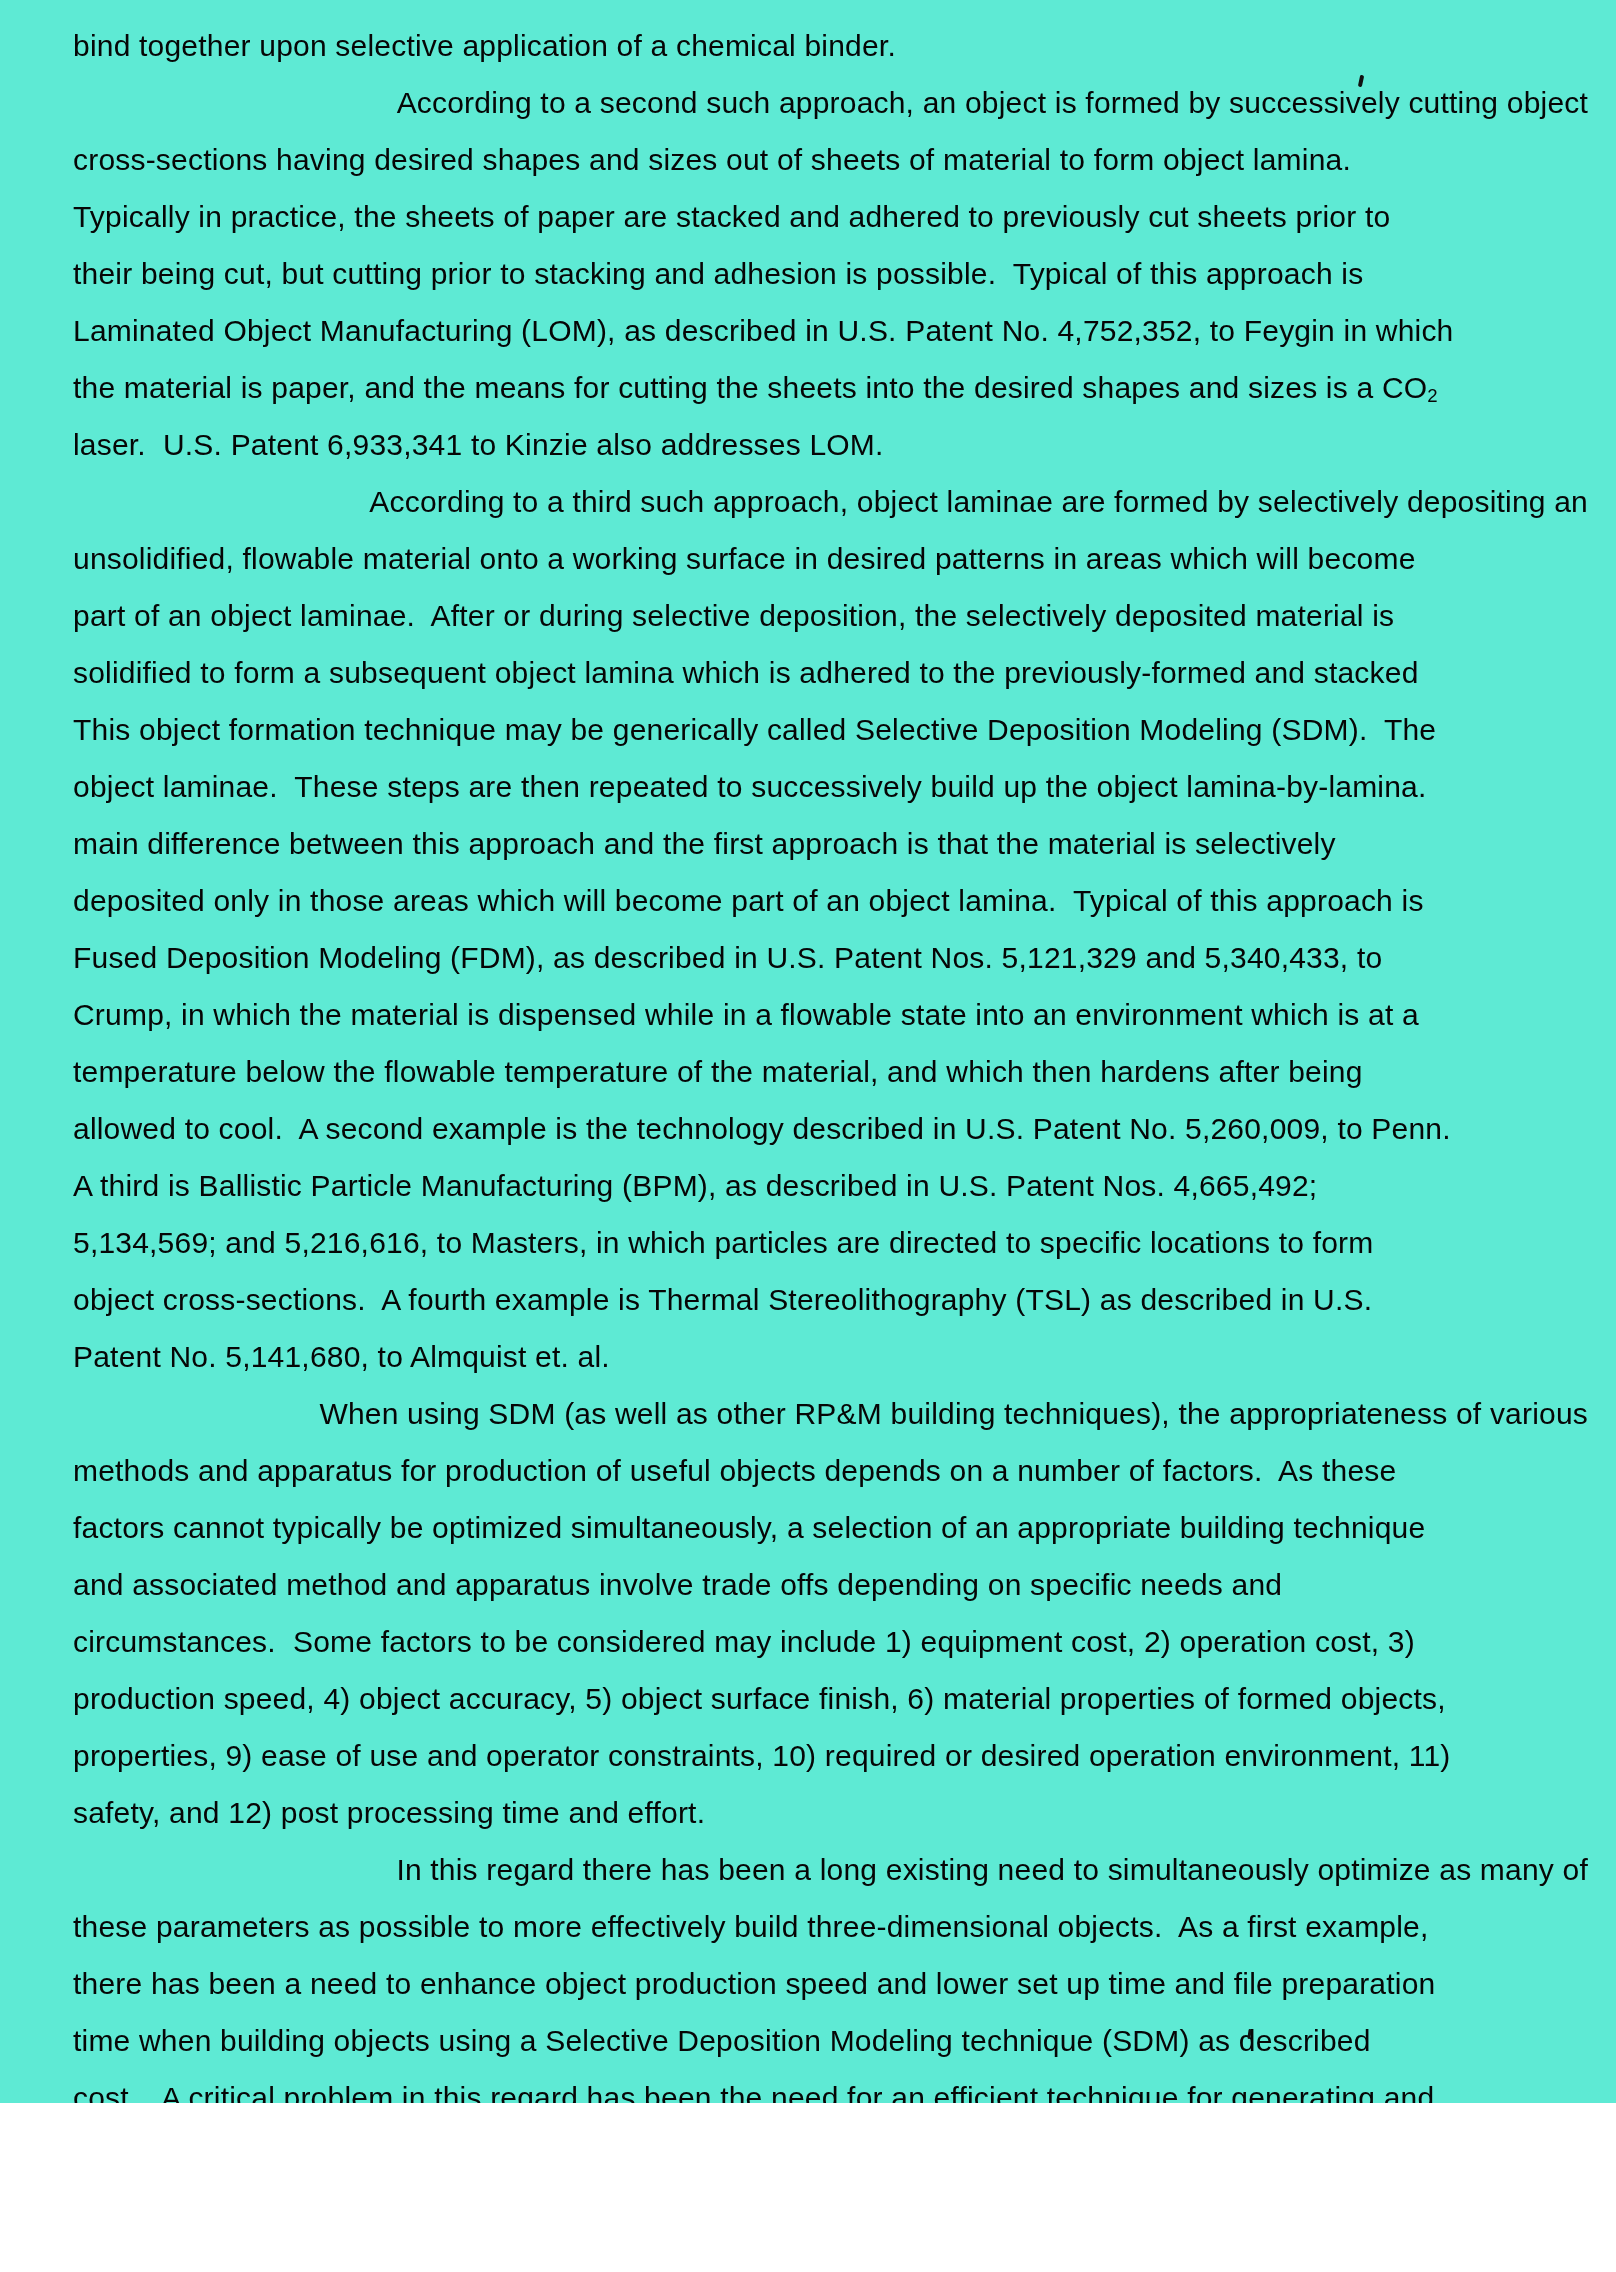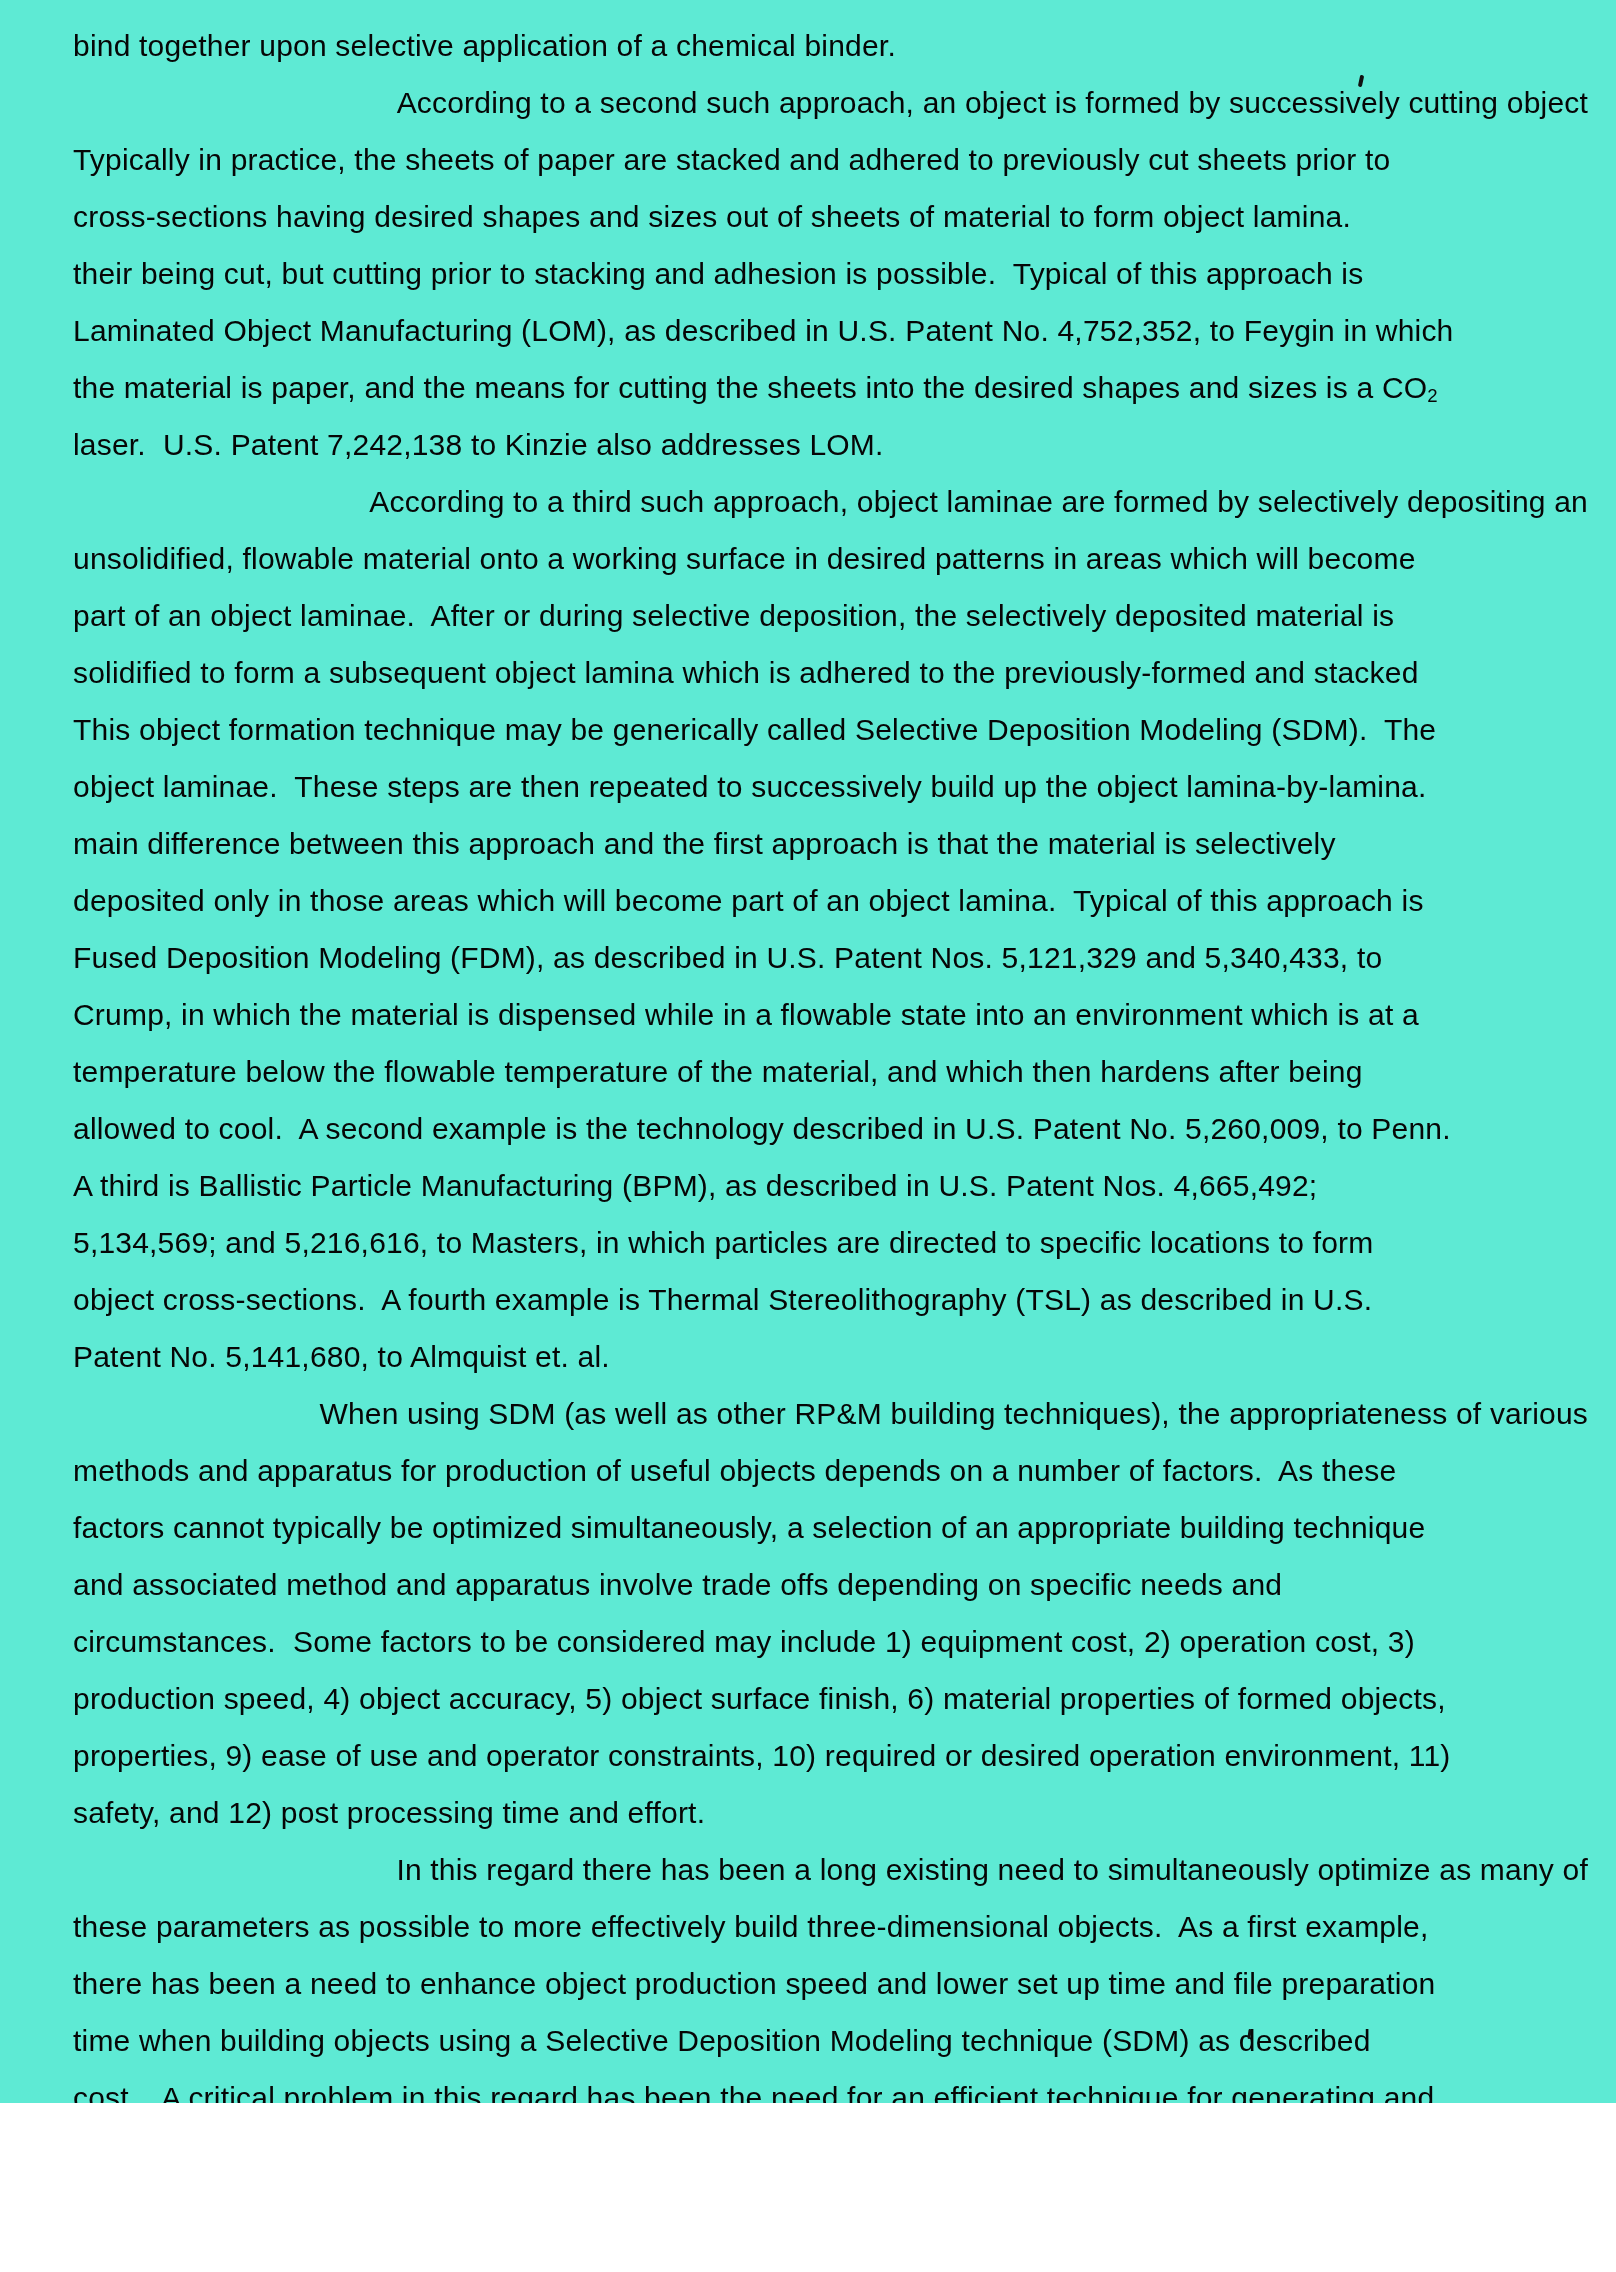--- a/index.html
+++ b/index.html
@@ -54,26 +54,26 @@
     transform: rotate(8deg); border-radius: 1.7px;
   }
 </style>
 </head>
 <body>
 
 <div class="page">
   <div class="text-block">
     <div class="line">bind together upon selective application of a chemical binder.</div>
     <div class="line indent">According to a second such approach, an object is formed by successively cutting object</div>
+    <div class="line">cross-sections having desired shapes and sizes out of sheets of material to form object lamina.</div>
     <div class="line">Typically in practice, the sheets of paper are stacked and adhered to previously cut sheets prior to</div>
-    <div class="line">cross-sections having desired shapes and sizes out of sheets of material to form object lamina.</div>
     <div class="line">their being cut, but cutting prior to stacking and adhesion is possible.  Typical of this approach is</div>
     <div class="line">Laminated Object Manufacturing (LOM), as described in U.S. Patent No. 4,752,352, to Feygin in which</div>
     <div class="line"><span>the material is paper, and the means for cutting the sheets into the desired shapes and sizes is a CO</span><sub>2</sub></div>
-    <div class="line">laser.  U.S. Patent 7,242,138 to Kinzie also addresses LOM.</div>
+    <div class="line">laser.  U.S. Patent 6,933,341 to Kinzie also addresses LOM.</div>
     <div class="line indent">According to a third such approach, object laminae are formed by selectively depositing an</div>
     <div class="line">unsolidified, flowable material onto a working surface in desired patterns in areas which will become</div>
     <div class="line">part of an object laminae.  After or during selective deposition, the selectively deposited material is</div>
     <div class="line">solidified to form a subsequent object lamina which is adhered to the previously-formed and stacked</div>
     <div class="line">This object formation technique may be generically called Selective Deposition Modeling (SDM).  The</div>
     <div class="line">object laminae.  These steps are then repeated to successively build up the object lamina-by-lamina.</div>
     <div class="line">main difference between this approach and the first approach is that the material is selectively</div>
     <div class="line">deposited only in those areas which will become part of an object lamina.  Typical of this approach is</div>
     <div class="line">Fused Deposition Modeling (FDM), as described in U.S. Patent Nos. 5,121,329 and 5,340,433, to</div>
     <div class="line">Crump, in which the material is dispensed while in a flowable state into an environment which is at a</div>

